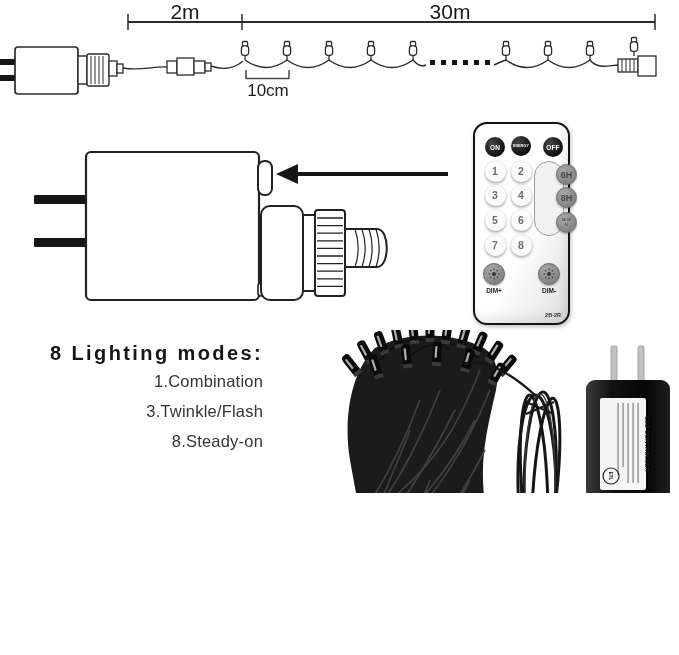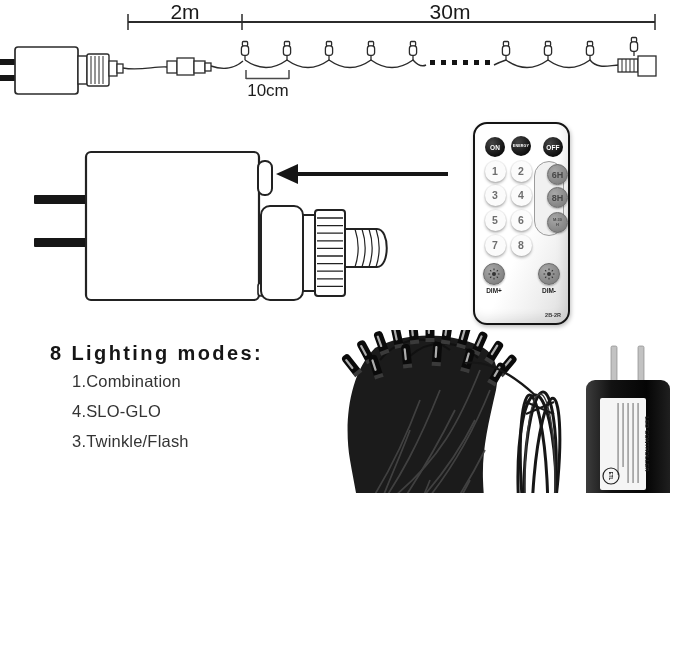--- a/index.html
+++ b/index.html
@@ -18,28 +18,28 @@
   .rbtn.dark{width:20px;height:20px;background:radial-gradient(circle at 35% 30%,#454545,#0e0e0e 72%);
         color:#fff;font-size:6.5px;letter-spacing:.2px;}
   .rbtn.energy{font-size:3.6px;}
   .rbtn.white{width:21px;height:21px;background:#fbfbfb;color:#6e6e6e;font-size:10.5px;
         box-shadow:0 2px 3px rgba(0,0,0,.28),0 0 0 1px rgba(0,0,0,.05);}
   .rbtn.gray{width:21px;height:21px;background:radial-gradient(circle at 35% 30%,#a8a8a8,#828282 75%);
         border:1px solid #6a6a6a;color:#474747;font-size:9px;box-shadow:0 1px 2px rgba(0,0,0,.3);}
   .rbtn.dim{width:22px;height:22px;}
   .timer-group{position:absolute;left:59px;top:36.5px;width:30px;height:75px;box-sizing:border-box;
         border:1.5px solid #9c9c9c;border-radius:15px;background:#f1f1f1;}
-  .timer-group .rbtn{left:12px;}
+  .timer-group .rbtn{left:21px;}
   .t-small{flex-direction:column;line-height:1.15;}
   .t-small span{display:block;font-size:3.9px;}
   .dim-label{position:absolute;width:34px;text-align:center;font-size:6.5px;font-weight:bold;color:#1e1e1e;}
   .model-label{position:absolute;right:7px;bottom:5px;font-size:5.5px;font-weight:bold;color:#333;}
 
   
-  .modes{position:absolute;left:50px;top:342px;}
+  .modes{position:absolute;left:50px;top:342px;text-align:right;}
   .modes h2{margin:0;font-size:20px;font-weight:bold;letter-spacing:2.4px;color:#161616;}
   .modes ol{list-style:none;margin:1px 0 0 0;padding:0 0 0 22px;}
   .modes li{font-size:16.5px;line-height:30.2px;color:#343434;letter-spacing:.2px;}
 </style>
 </head>
 <body>
 
 <div id="canvas">
 
   <svg class="abs" style="left:0;top:0" width="679" height="115" viewBox="0 0 679 115">
@@ -183,22 +183,22 @@
     </div>
     <div class="dim-label" style="left:2px;top:163px">DIM+</div>
     <div class="dim-label" style="left:57px;top:163px">DIM-</div>
     <div class="model-label">2B-2R</div>
   </div>
 
   <div class="modes">
     <h2>8 Lighting modes:</h2>
     <ol>
       <li>1.Combination</li>
-      <li>4.SLO-GLO</li>
       <li>3.Twinkle/Flash</li>
+      <li>8.Steady-on</li>
     </ol>
   </div>
 
   <svg class="abs" style="left:320px;top:330px" width="359" height="325" viewBox="0 0 359 325">
     <defs>
       <g id="pbulb">
         <rect x="-4.5" y="-26" width="9" height="24" rx="4" fill="#0a0a0a"></rect>
         <rect x="-2.2" y="-22" width="2.2" height="12" rx="1" fill="#ededed" opacity=".72"></rect>
         <rect x="-4.5" y="-6" width="9" height="4" fill="#3a3a3a"></rect>
       </g>

